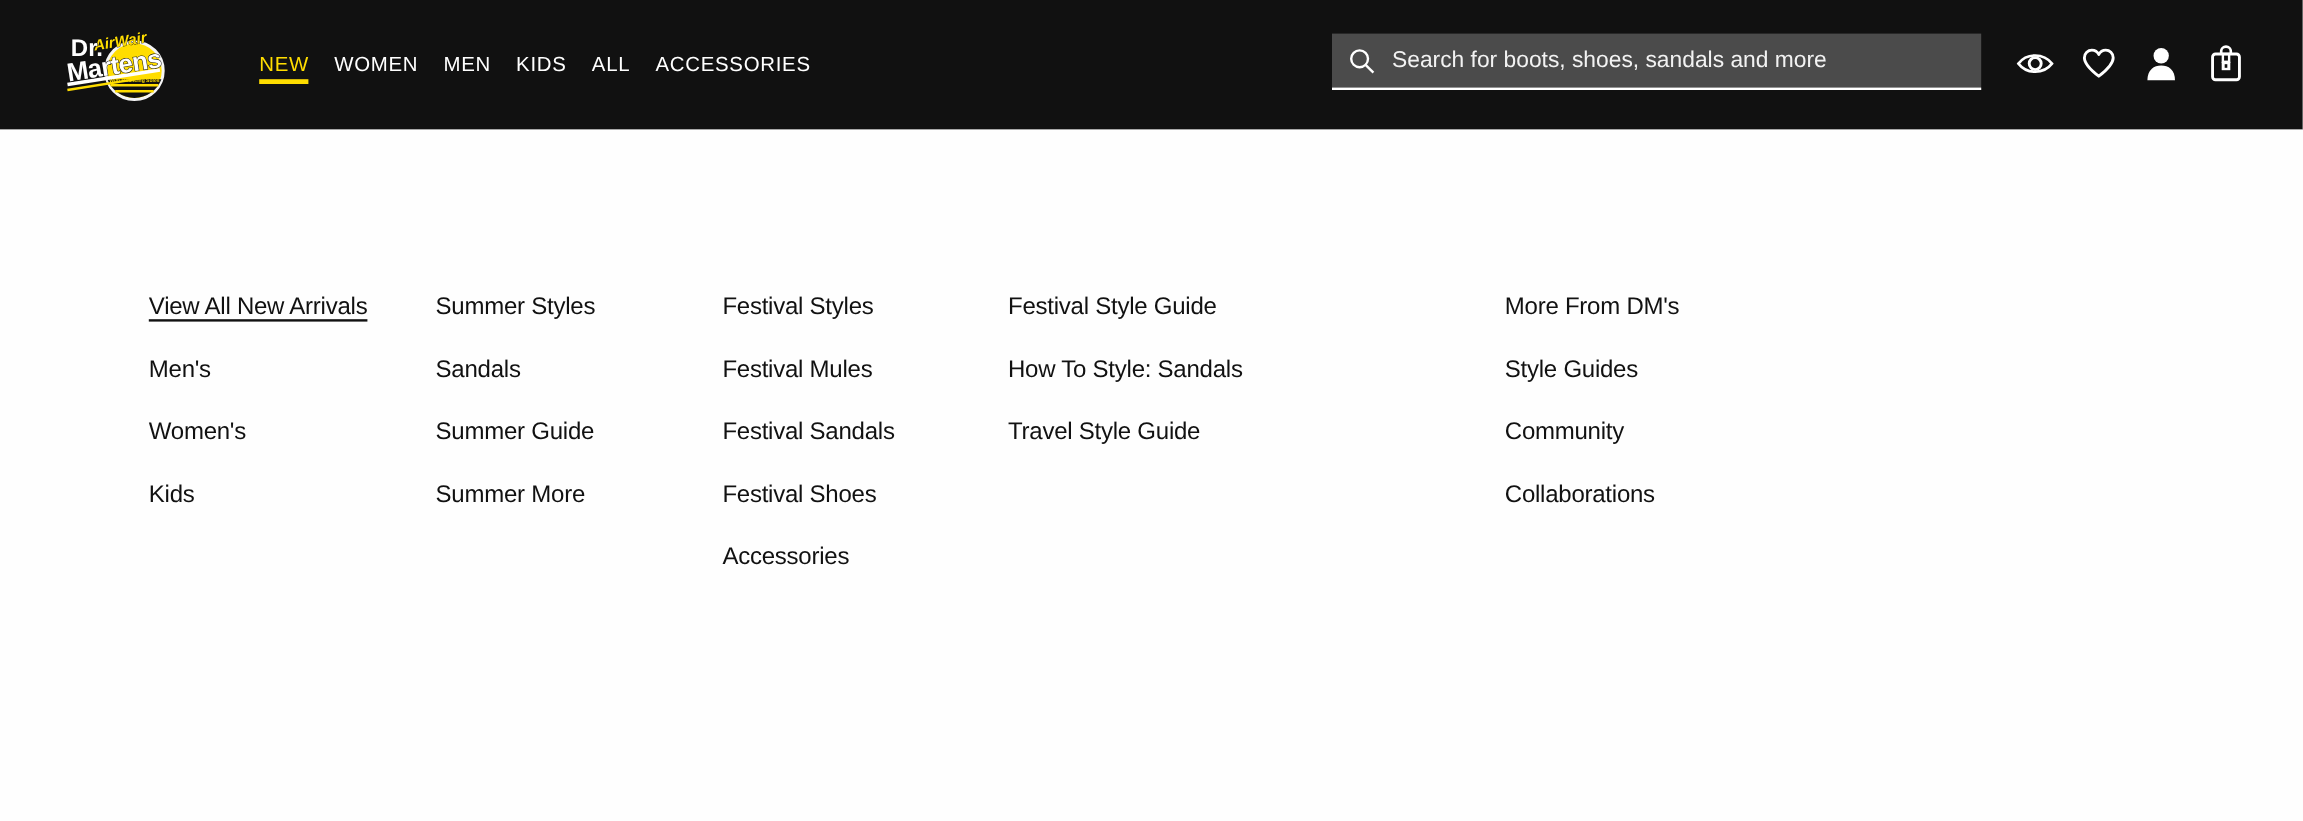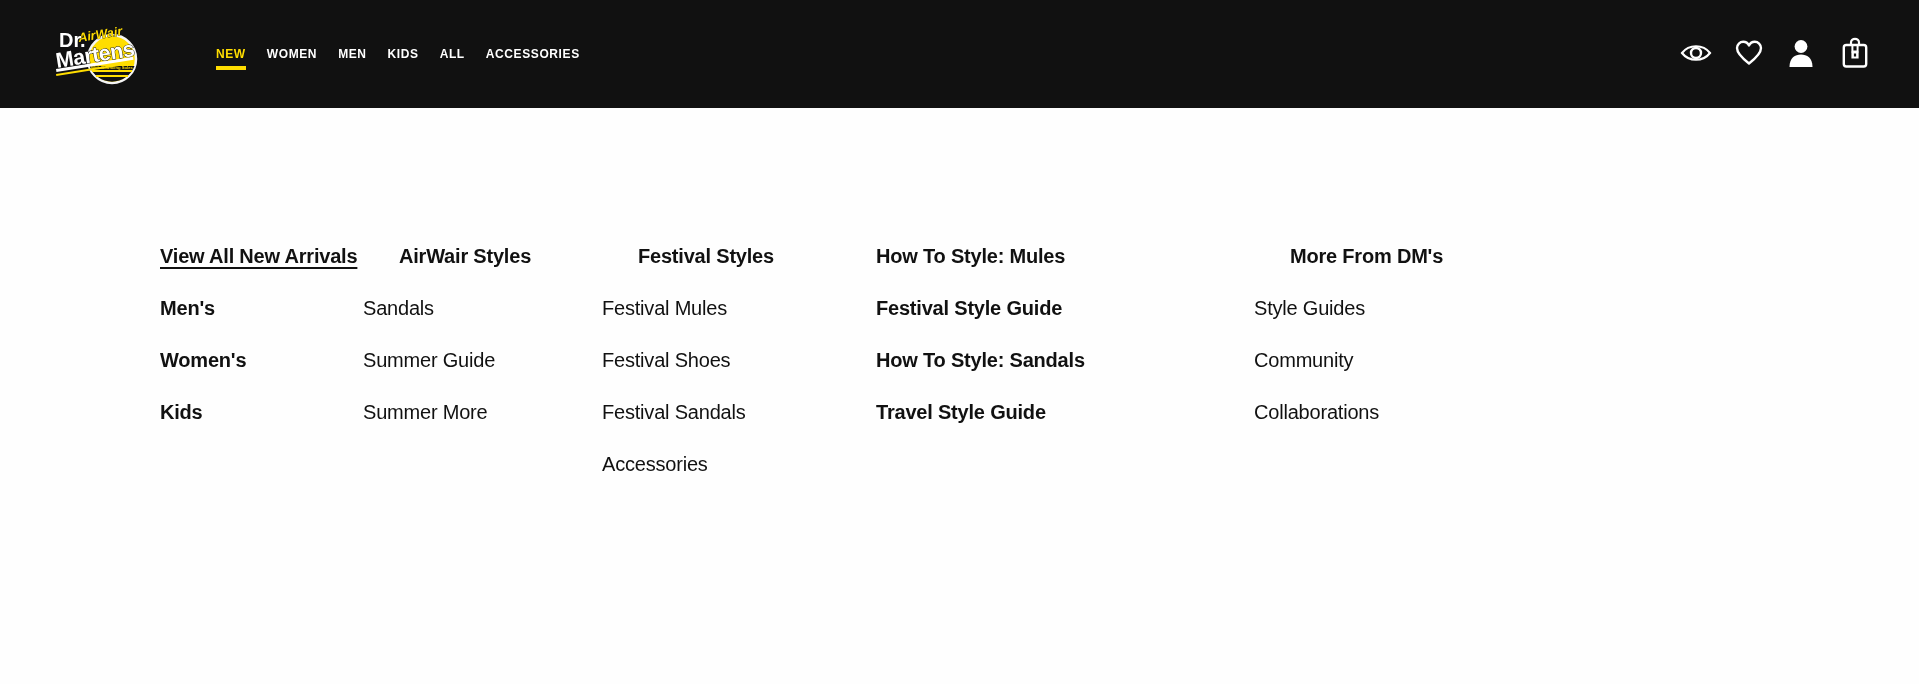--- a/index.html
+++ b/index.html
@@ -6,21 +6,21 @@
   html,body { width:1919px; height:684px; background:#ffffff; overflow:hidden;
               font-family:"Liberation Sans", sans-serif; }
   .stage { position:relative; width:1919px; height:684px; background:#fdfdfd; }
 
   
   .header { position:absolute; top:0; left:0; width:1919px; height:108px; background:#111111; }
 
   .logo { position:absolute; left:52px; top:21px; width:100px; height:66px; cursor:pointer; }
 
   .nav { position:absolute; left:216px; top:0; height:108px; display:flex; align-items:center; gap:21px; }
-  .nav-item { position:relative; color:#ffffff; font-size:12px; font-weight:700;
+  .nav-item { position:relative; color:#ffffff; font-size:17px; font-weight:400;
               letter-spacing:0.6px; line-height:20px; text-decoration:none; cursor:pointer;
               text-transform:uppercase; white-space:nowrap;text-align:right; }
   .nav-item.active { color:#ffdd00; }
   .nav-item.active::after { content:""; position:absolute; left:0; right:0; bottom:-6px;
               height:4px; background:#ffdd00; }
 
   .search-bar { position:absolute; left:1110px; top:28px; width:541px; height:47px;
               background:#4b4b4b; border-bottom:2px solid #ffffff;
               display:flex; align-items:center; padding:0 13px; cursor:text; }
   .search-bar svg { flex:0 0 auto; margin-right:13px; }
@@ -39,21 +39,21 @@
   .mega-menu { position:absolute; top:108px; left:0; width:1919px; height:576px; background:#fefefe; }
   .menu-col { position:absolute; top:122px; display:flex; flex-direction:column; }
   .col-1 { left:124px; }
   .col-2 { left:363px; }
   .col-3 { left:602px; }
   .col-4 { left:840px; }
   .col-5 { left:1254px; }
   .menu-item { display:block; height:52px; line-height:52px; color:#111111;
                font-size:20px; font-weight:400; letter-spacing:-0.2px;
                text-decoration:none; cursor:pointer; white-space:nowrap; width:max-content; }
-  .menu-item.bold { font-weight:700;margin-left:36px; }
+  .menu-item.bold { font-weight:400; }
   .menu-item.underline { text-decoration:underline; text-underline-offset:4px; text-decoration-thickness:2px; }
 </style>
 </head>
 <body>
 
 <div class="stage">
 
   <header class="header">
 
     <svg class="logo" viewBox="0 0 100 66">
@@ -73,20 +73,27 @@
 
     <nav class="nav">
       <a class="nav-item active">NEW</a>
       <a class="nav-item">WOMEN</a>
       <a class="nav-item">MEN</a>
       <a class="nav-item">KIDS</a>
       <a class="nav-item">ALL</a>
       <a class="nav-item">ACCESSORIES</a>
     </nav>
 
+    <div class="search-bar">
+      <svg width="24" height="24" viewBox="0 0 24 24">
+        <circle cx="10" cy="10" r="7" fill="none" stroke="#ffffff" stroke-width="2"></circle>
+        <line x1="15.2" y1="15.2" x2="21.5" y2="21.5" stroke="#ffffff" stroke-width="2"></line>
+      </svg>
+      <input class="search-input" type="text" placeholder="Search for boots, shoes, sandals and more" style="">
+    </div>
 
     <button class="icon-btn icon-eye">
       <svg width="32" height="22" viewBox="0 0 32 22">
         <path d="M2,11 C9,2 23,2 30,11 C23,20 9,20 2,11 Z" fill="none" stroke="#ffffff" stroke-width="2.2"></path>
         <circle cx="16" cy="11" r="5" fill="none" stroke="#ffffff" stroke-width="2.4"></circle>
       </svg>
     </button>
 
     <button class="icon-btn icon-heart">
       <svg width="28" height="26" viewBox="0 0 28 26">
@@ -115,36 +122,35 @@
   <div class="mega-menu">
 
     <div class="menu-col col-1">
       <a class="menu-item bold underline">View All New Arrivals</a>
       <a class="menu-item bold">Men's</a>
       <a class="menu-item bold">Women's</a>
       <a class="menu-item bold">Kids</a>
     </div>
 
     <div class="menu-col col-2">
-      <a class="menu-item bold">AirWair Styles</a>
+      <a class="menu-item bold">Summer Styles</a>
       <a class="menu-item">Sandals</a>
       <a class="menu-item">Summer Guide</a>
       <a class="menu-item">Summer More</a>
     </div>
 
     <div class="menu-col col-3">
       <a class="menu-item bold">Festival Styles</a>
       <a class="menu-item">Festival Mules</a>
+      <a class="menu-item">Festival Sandals</a>
       <a class="menu-item">Festival Shoes</a>
-      <a class="menu-item">Festival Sandals</a>
       <a class="menu-item">Accessories</a>
     </div>
 
     <div class="menu-col col-4">
-      <a class="menu-item bold">How To Style: Mules</a>
       <a class="menu-item bold">Festival Style Guide</a>
       <a class="menu-item bold">How To Style: Sandals</a>
       <a class="menu-item bold">Travel Style Guide</a>
     </div>
 
     <div class="menu-col col-5">
       <a class="menu-item bold">More From DM's</a>
       <a class="menu-item">Style Guides</a>
       <a class="menu-item">Community</a>
       <a class="menu-item">Collaborations</a>

